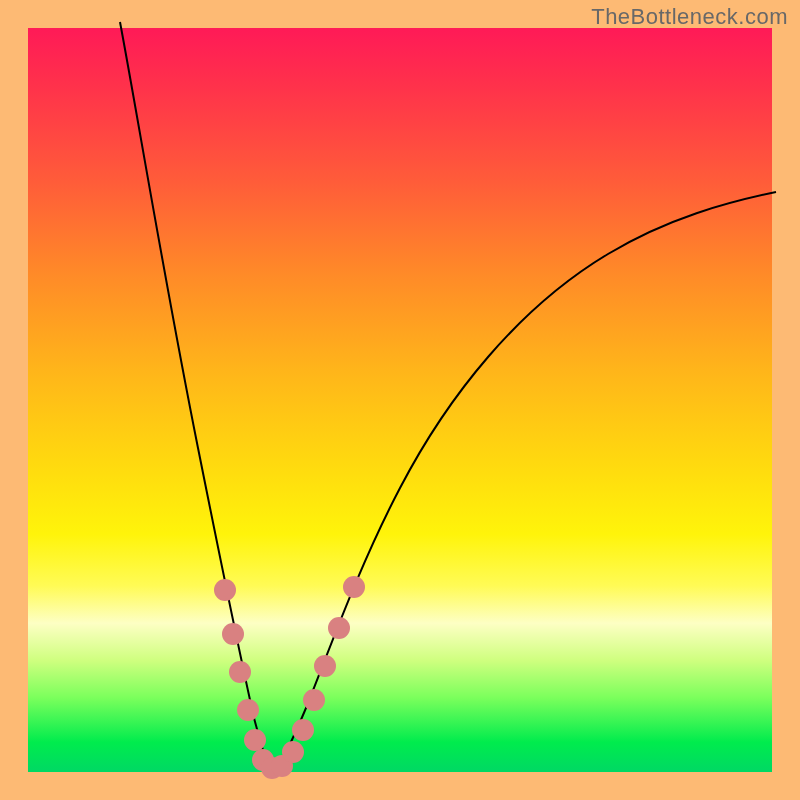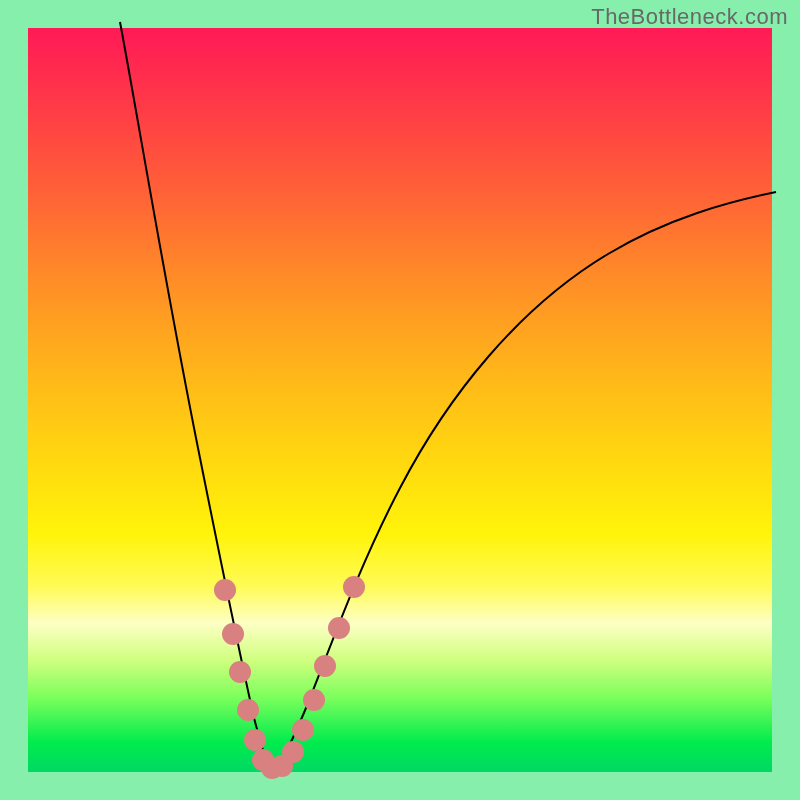--- a/index.html
+++ b/index.html
@@ -8,21 +8,21 @@
     width: 800px;
     height: 800px;
     background: #000;
     overflow: hidden;
     font-family: Arial, Helvetica, sans-serif;
   }
   .outer {
     position: relative;
     width: 800px;
     height: 800px;
-    background: #86efac;
+    background: #fdba74;
   }
   .watermark {
     position: absolute;
     top: 4px;
     right: 12px;
     color: #686868;
     font-size: 22px;
     letter-spacing: 0.5px;
     z-index: 50;
   }

